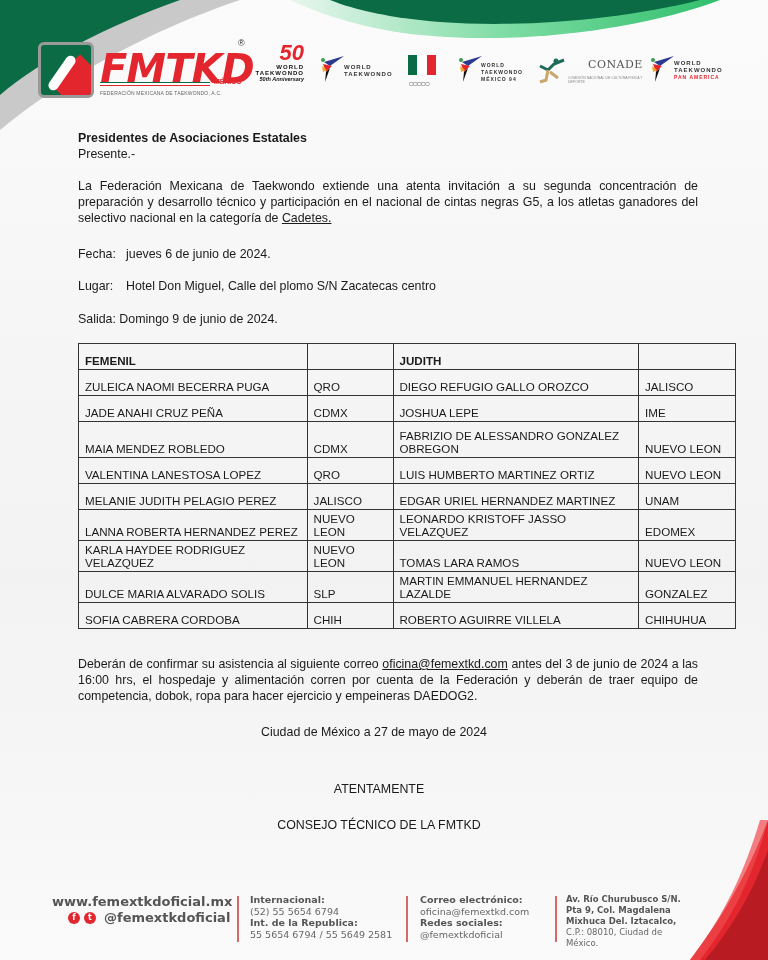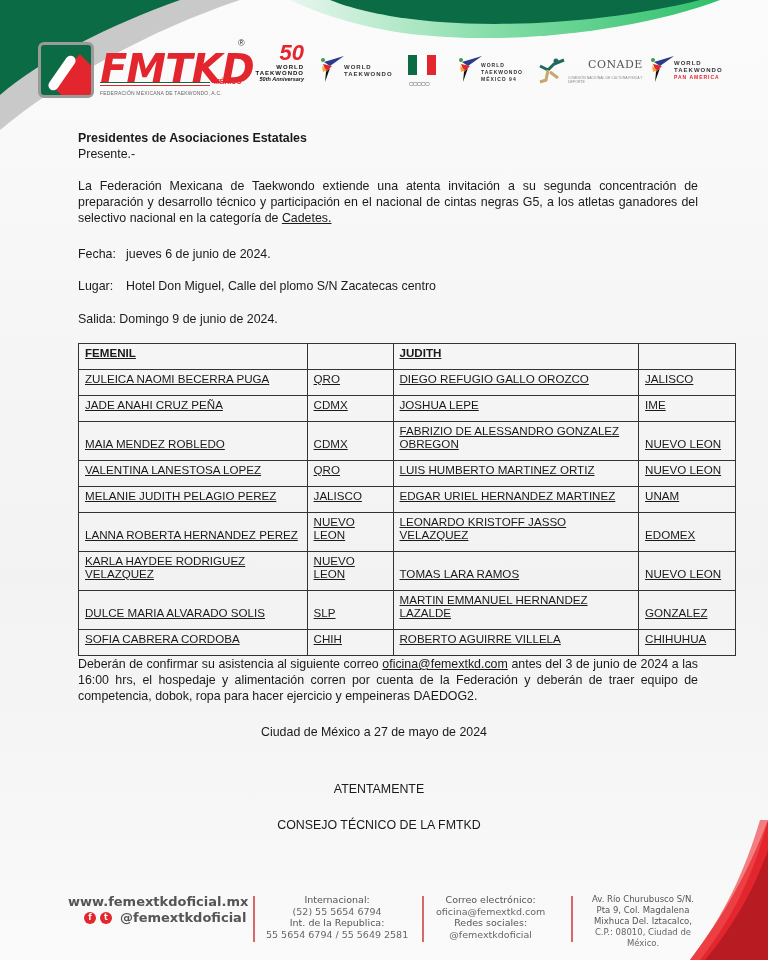--- a/index.html
+++ b/index.html
@@ -48,40 +48,40 @@
   .wt3 { left: 612px; top: 14px; }
   .wt3-label { left: 636px; top: 20px; }
   .addressee { font-weight: bold; }
   .p { position: absolute; left: 78px; width: 620px; font-size: 12.4px; line-height: 16px; }
   .justify { text-align: justify; }
   .u { text-decoration: underline; }
   .tab { display: inline-block; width: 48px; }
 
   
   table.roster { position: absolute; left: 78px; top: 343px; width: 658px; border-collapse: collapse; font-family: "Liberation Sans", sans-serif; font-size: 11.6px; color: #1a1a1a; }
-  table.roster td { border: 1px solid #333; padding: 2px 6px 10px 6px; height: 26px; vertical-align: bottom; line-height: 13px; text-decoration: underline; }
+  table.roster td { border: 1px solid #333; padding: 2px 6px 2px 6px; height: 26px; vertical-align: bottom; line-height: 13px; }
   table.roster td.fn { width: 229px; }
   table.roster td.fs { width: 86px; }
   table.roster td.mn { width: 246px; }
   table.roster td.ms { width: 97px; }
   table.roster tr.head td { font-weight: bold; }
   table.roster tr.tall td { height: 36px; }
 
   
   .center { position: absolute; left: 0; width: 768px; text-align: center; font-size: 12.4px; }
 
   
-  .footer { position: absolute; left: 16px; top: 890px; width: 688px; height: 60px; font-family: "DejaVu Sans", sans-serif; text-align: center; }
+  .footer { position: absolute; left: 0; top: 890px; width: 688px; height: 60px; font-family: "DejaVu Sans", sans-serif; }
   .f-web { position: absolute; left: 52px; top: 4px; font-size: 13px; font-weight: bold; color: #555; }
   .f-social { position: absolute; left: 68px; top: 20px; display: flex; align-items: center; gap: 4px; }
   .soc-icon { width: 12px; height: 12px; border-radius: 50%; background: #e3262d; color: #fff; font-size: 8px; font-weight: bold; display: inline-flex; align-items: center; justify-content: center; }
   .f-handle { font-size: 13px; font-weight: bold; color: #555; margin-left: 4px; }
   .vbar { position: absolute; top: 6px; width: 2px; height: 46px; background: #c44; opacity: 0.8; }
   .f-col { position: absolute; top: 4px; font-size: 9.5px; line-height: 11.5px; color: #666; }
-  .f-col .b { font-weight: normal; color: #555; }
+  .f-col .b { font-weight: bold; color: #555; }
   .f-addr { font-size: 8.5px; line-height: 11px; }
 </style>
 </head>
 <body>
 
 <div class="page">
 
   <svg class="deco-top" viewBox="0 0 768 130" preserveAspectRatio="none">
     <defs>
       <linearGradient id="gl" x1="0" x2="1" y1="0" y2="0">

